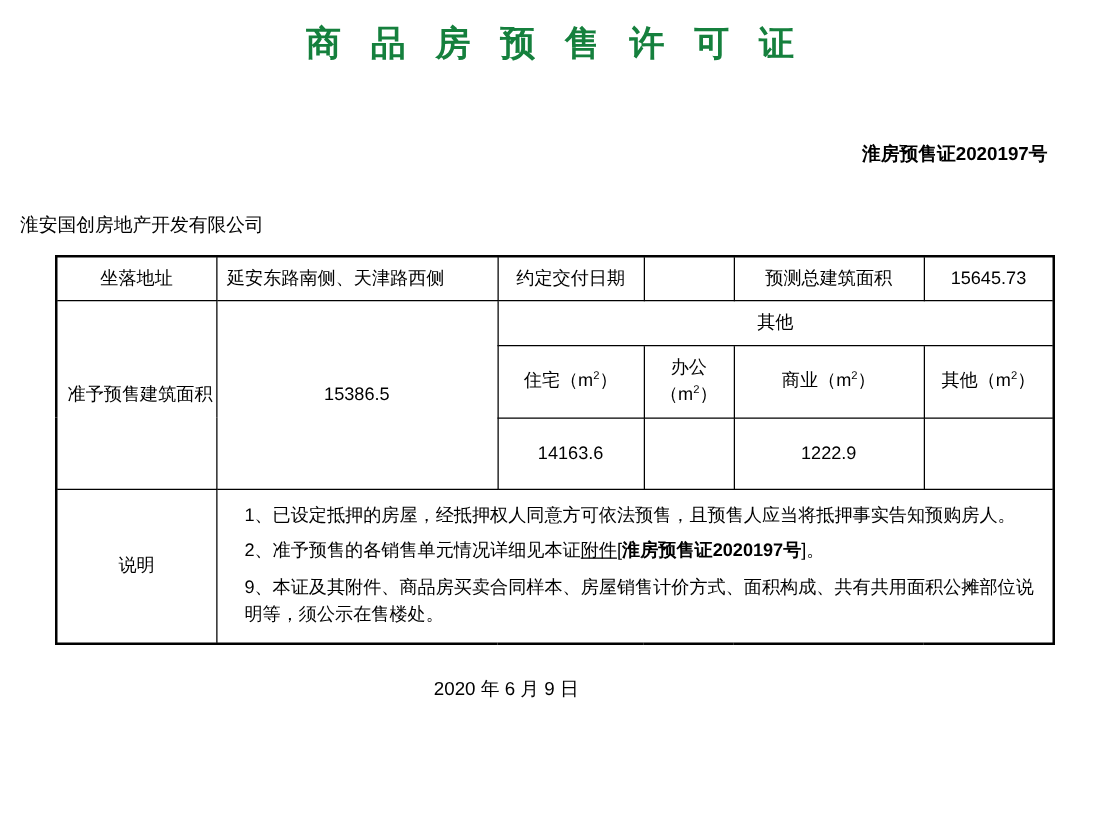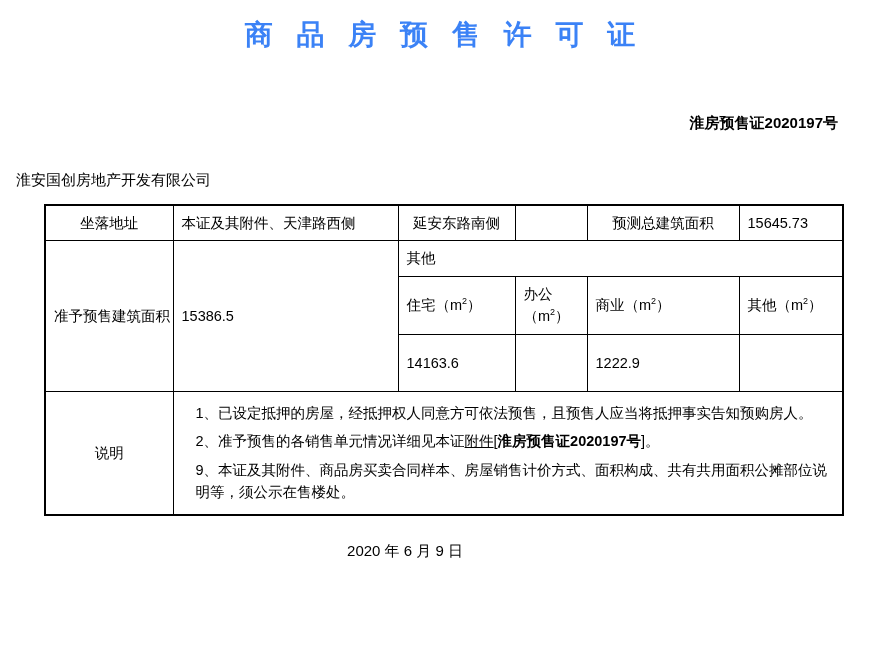--- a/index.html
+++ b/index.html
@@ -21,21 +21,21 @@
     height: 659px;
     box-sizing: border-box;
   }
   .doc-title {
     text-align: center;
     font-size: 28px;
     font-weight: bold;
     letter-spacing: 8px;
     margin-top: 16px;
     margin-bottom: 0;
-    color: #3b82f6;
+    color: #15803d;
   }
   .permit-no {
     text-align: right;
     font-size: 15px;
     font-weight: bold;
     margin-top: 60px;
     padding-right: 50px;
   }
   .company {
     font-size: 15px;
@@ -58,21 +58,21 @@
     table-layout: fixed;
   }
   table.main td {
     border: 1px solid #000000;
     font-size: 14.5px;
     padding: 6px 8px;
     vertical-align: middle;
     line-height: 1.55;
   }
   .cell-center {
-    text-align: left;
+    text-align: center;
   }
   .cell-left {
     text-align: left;
   }
   table.main {
     border: 2px solid #000;
   }
   .h-label {
     text-align: center;
     white-space: nowrap;
@@ -135,22 +135,22 @@
       <col style="width:128px">
       <col style="width:225px">
       <col style="width:117px">
       <col style="width:72px">
       <col style="width:152px">
       <col style="width:104px">
     </colgroup>
     <tbody>
       <tr>
         <td class="h-label">坐落地址</td>
-        <td class="cell-left">本证及其附件、天津路西侧</td>
-        <td class="h-label">延安东路南侧</td>
+        <td class="cell-left">延安东路南侧、天津路西侧</td>
+        <td class="h-label">约定交付日期</td>
         <td class="cell-center"></td>
         <td class="h-label">预测总建筑面积</td>
         <td class="cell-center">15645.73</td>
       </tr>
       <tr>
         <td class="h-label" rowspan="3">准予预售建筑面积</td>
         <td class="cell-center" rowspan="3">15386.5</td>
         <td class="cell-center" colspan="4">其他</td>
       </tr>
       <tr>

